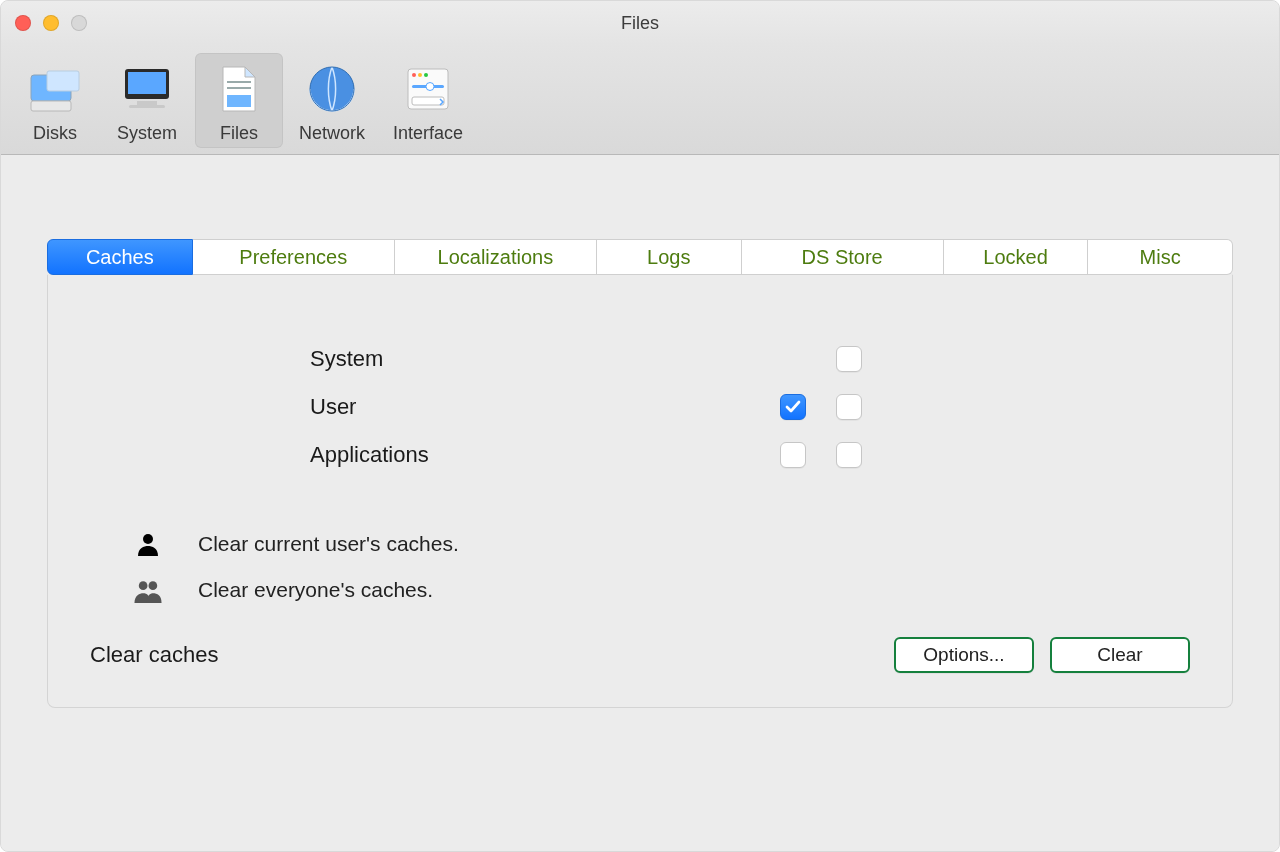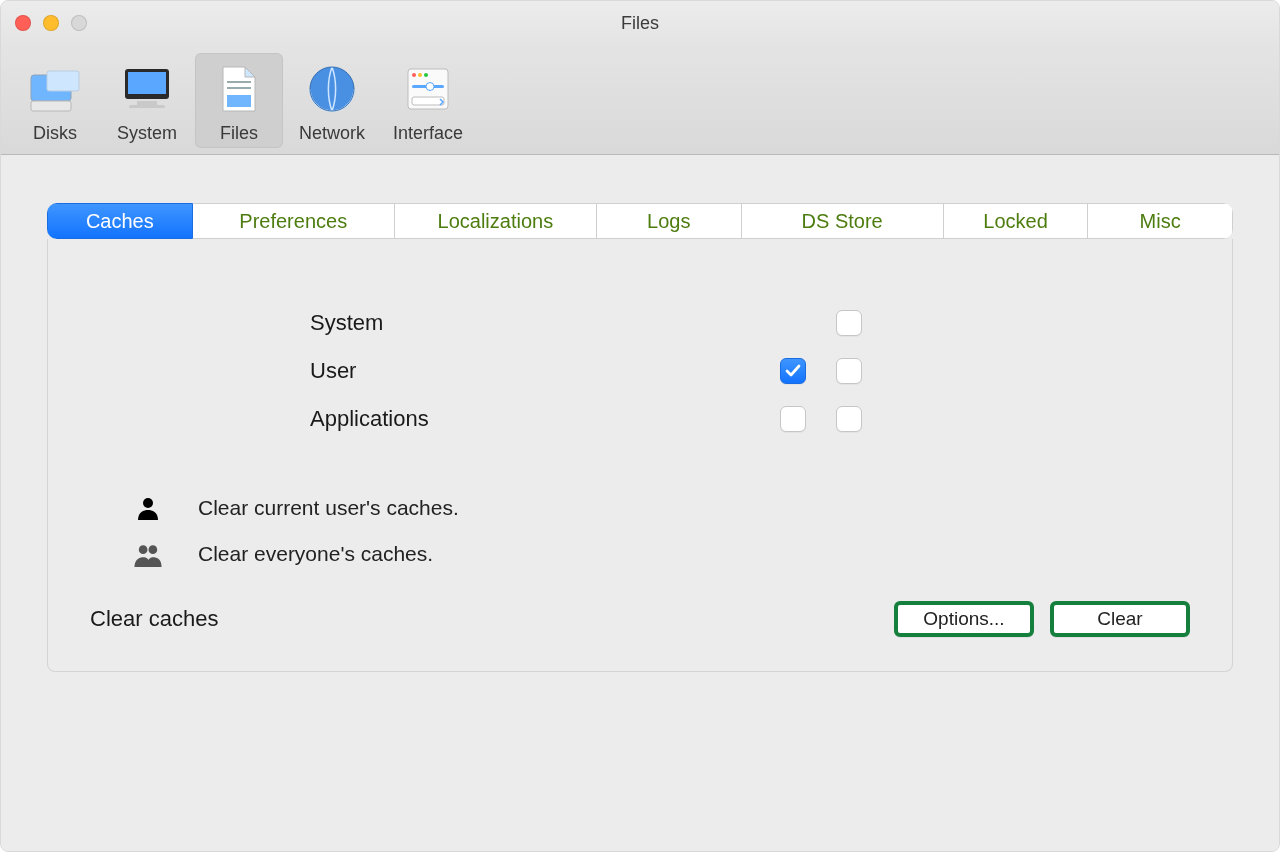--- a/index.html
+++ b/index.html
@@ -80,23 +80,24 @@
       box-shadow: inset 0 0 0 1px rgba(0,0,0,0.05);
     }
     .content-area {
       flex: 1;
       background: #ececec;
       padding: 48px 46px 30px 46px;
     }
     .tab-strip {
       display: flex;
       height: 36px;
-      border-radius: 10px;
+      border-radius: 2px;
       overflow: hidden;
       box-shadow: 0 1px 0 rgba(0,0,0,0.05);
+      margin-top: 36px;
     }
     .tab {
       flex: 1;
       display: flex;
       align-items: center;
       justify-content: center;
       font-size: 20px;
       background: #ffffff;
       color: #4d7c0f;
       border: 1px solid #cfcfcf;
@@ -190,21 +191,21 @@
     }
     .footer-buttons {
       margin-left: auto;
       display: flex;
       gap: 16px;
     }
     .btn {
       min-width: 140px;
       height: 36px;
       background: #ffffff;
-      border: 4px solid #15803d;
+      border: 2px solid #15803d;
       border-radius: 6px;
       font-size: 19px;
       color: #222;
       display: flex;
       align-items: center;
       justify-content: center;
       padding: 0 22px;
       box-shadow: 0 1px 0 rgba(0,0,0,0.05);
       cursor: default;
     }

